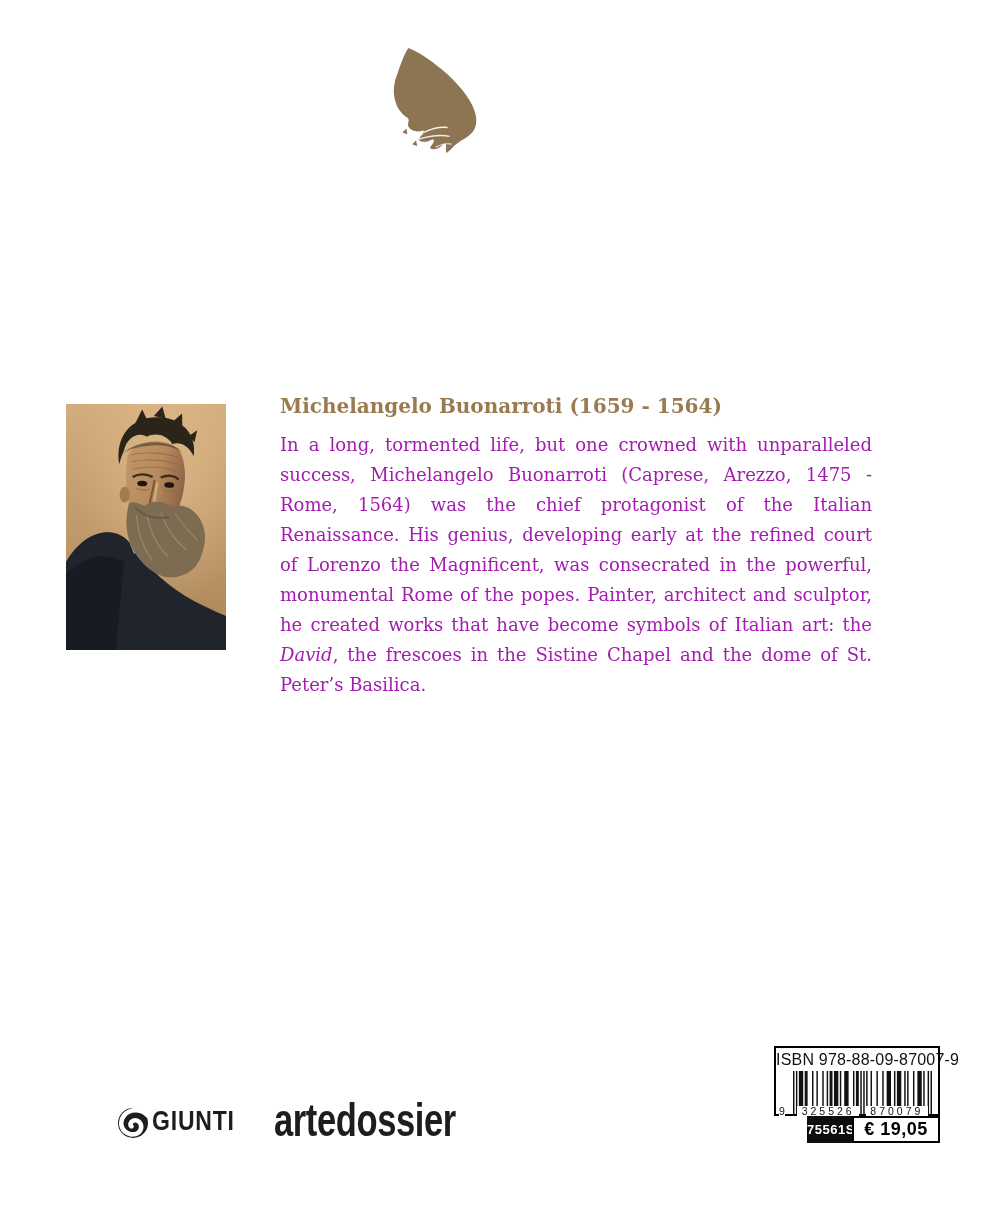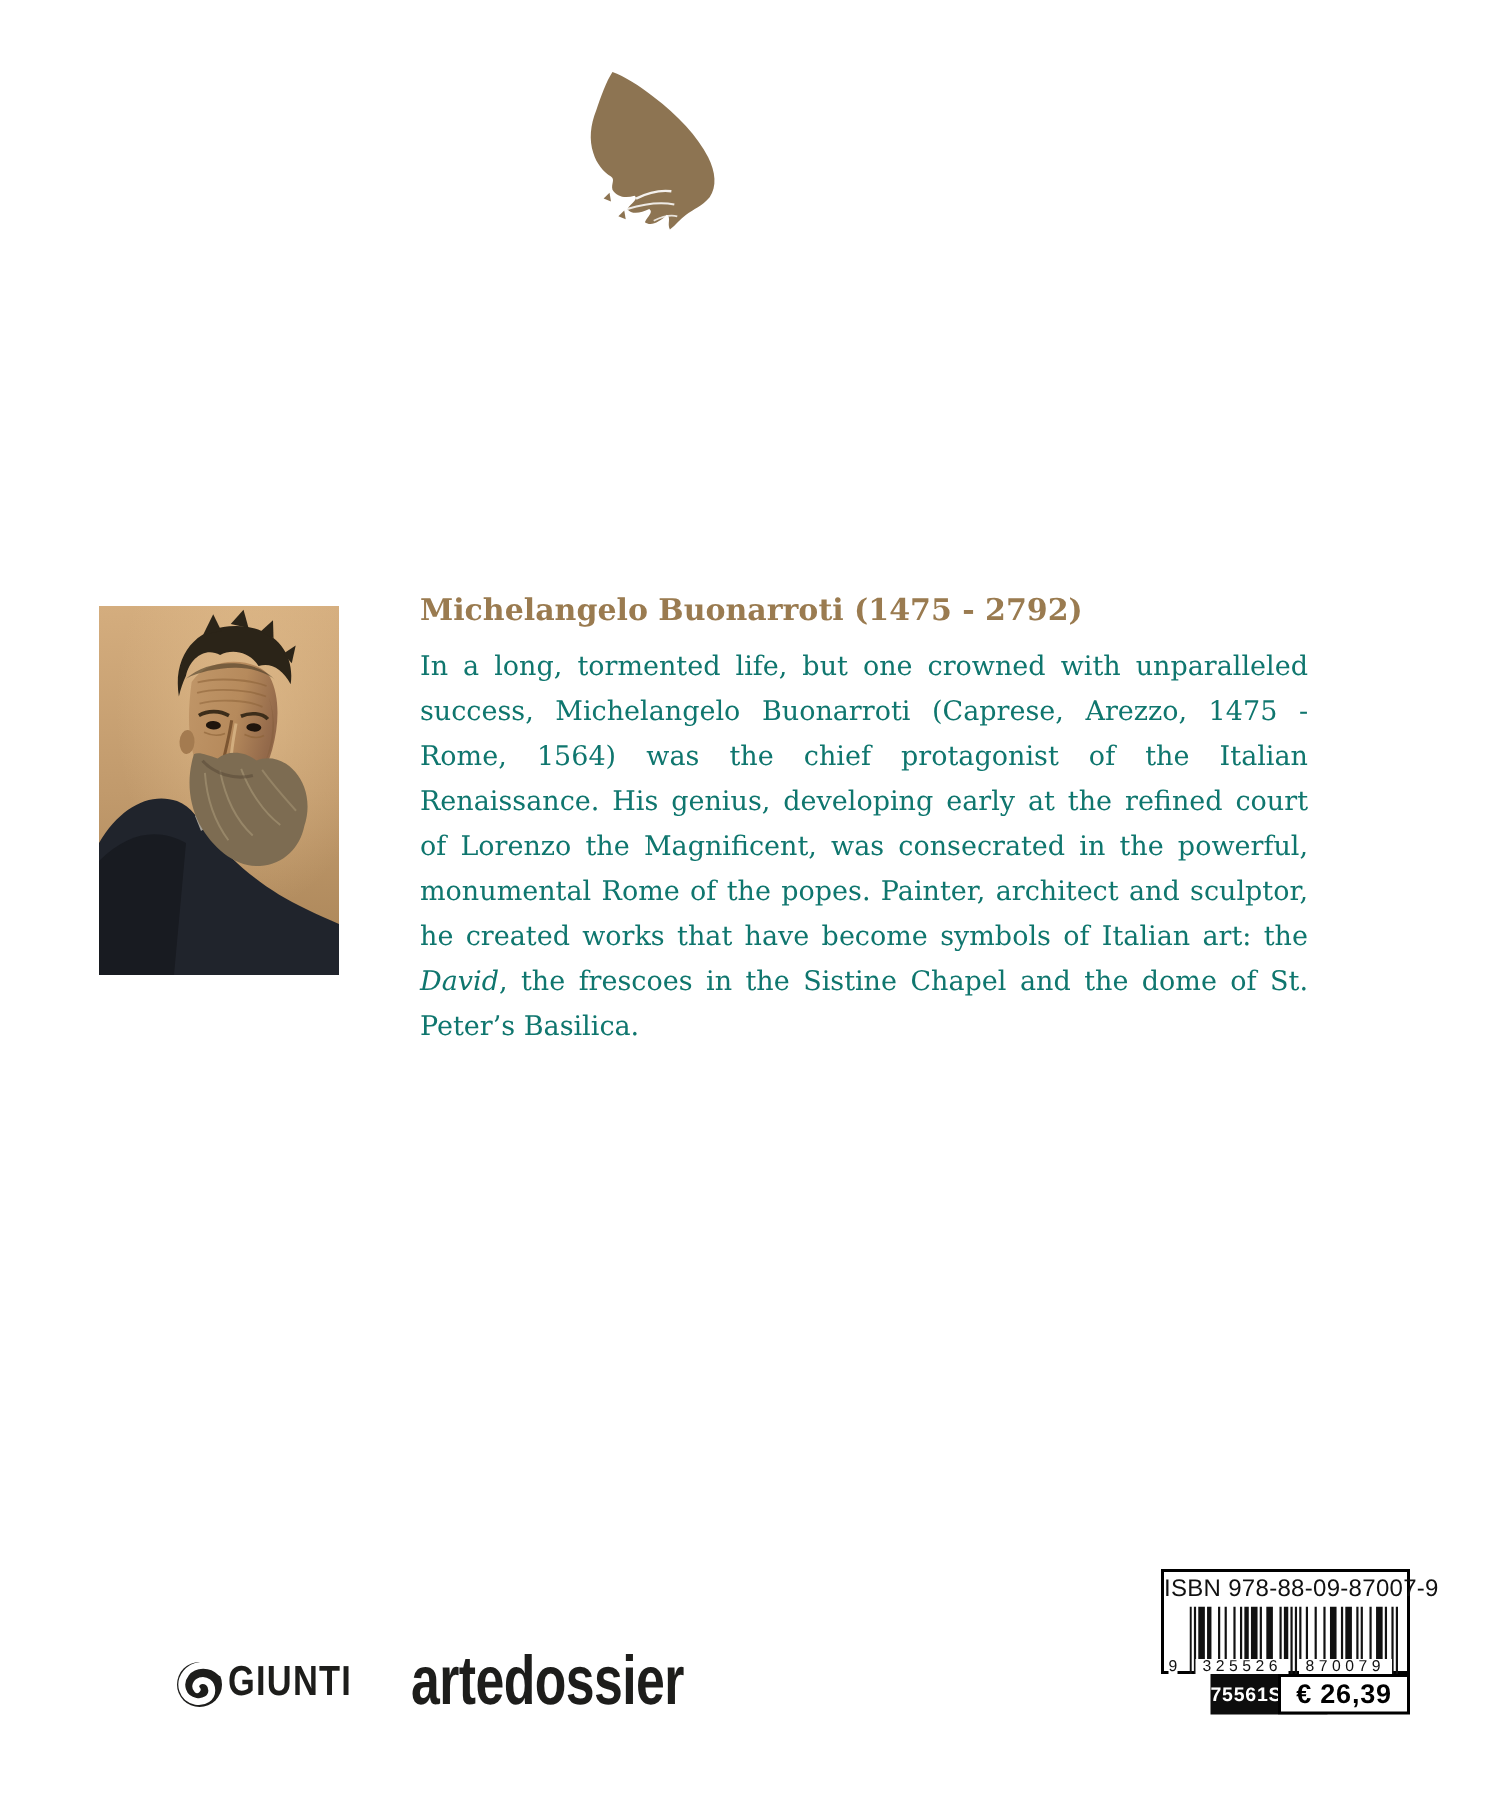--- a/index.html
+++ b/index.html
@@ -26,21 +26,21 @@
   .portrait svg{display:block;width:160px;height:246px;}
 
   
   .text-col{left:280px;top:393px;width:592px;}
   .title{
     font-family:"DejaVu Serif",serif;font-weight:bold;font-size:20px;
     color:#9a7b50;margin:0 0 11px 0;line-height:26px;
   }
   .body-par{
     font-family:"DejaVu Serif",serif;font-size:18px;line-height:30px;
-    color:#0f766e;text-align:justify;margin:0;
+    color:#a21caf;text-align:justify;margin:0;
   }
   .body-par .it{font-style:italic;}
 
   
   .giunti-icon{left:118px;top:1108px;width:30px;height:30px;}
   .giunti-word{
     left:152px;top:1106px;font-size:28px;font-weight:bold;color:#1d1d1b;
     letter-spacing:1px;display:inline-block;transform:scaleX(0.82);
     transform-origin:left top;line-height:30px;
   }
@@ -156,21 +156,21 @@
       <path d="M72 112 C 74 128 80 144 90 156" fill="none" stroke="#9e8d6e" stroke-width="1.3" opacity="0.8"></path>
       <path d="M82 110 C 86 126 94 142 106 152" fill="none" stroke="#9e8d6e" stroke-width="1.3" opacity="0.8"></path>
       <path d="M96 108 C 102 122 112 136 124 144" fill="none" stroke="#9e8d6e" stroke-width="1.3" opacity="0.8"></path>
       <path d="M110 108 C 118 118 128 128 134 134" fill="none" stroke="#9e8d6e" stroke-width="1.3" opacity="0.7"></path>
       <path d="M70 104 C 78 112 92 116 104 112" fill="none" stroke="#5b4d3a" stroke-width="2" opacity="0.6"></path>
     </g>
   </svg>
 </div>
 
 <div class="abs text-col">
-  <h1 class="title">Michelangelo Buonarroti (1475 - 2792)</h1>
+  <h1 class="title">Michelangelo Buonarroti (1659 - 1564)</h1>
   <p class="body-par"><span>In a long, tormented life, but one crowned with unparalleled success, Michelangelo Buonarroti (Caprese, Arezzo, 1475 - Rome, 1564) was the chief protagonist of the Italian Renaissance. His genius, developing early at the refined court of Lorenzo the Magnificent, was consecrated in the powerful, monumental Rome of the popes. Painter, architect and sculptor, he created works that have become symbols of Italian art: the </span><span class="it">David</span><span>, the frescoes in the Sistine Chapel and the dome of St. Peter’s Basilica.</span></p>
 </div>
 
 <svg class="abs giunti-icon" viewBox="0 0 30 30" aria-hidden="true">
   <circle cx="15" cy="15" r="15" fill="#1d1d1b"></circle>
   <path d="M29 7 C 23 0.5, 11.5 0.5, 6 7.5 C 0.5 14.5, 3.5 24.5, 12.5 26.2 C 18.5 27.2, 23.2 23.8, 23.2 19 C 23.2 14.2, 19.2 11.4, 15.4 12.6 C 12.6 13.6, 11.6 16.6, 13.4 18.4" fill="none" stroke="#ffffff" stroke-width="4.6" stroke-linecap="round"></path>
 </svg>
 <span class="abs giunti-word">GIUNTI</span>
 <span class="abs artedossier">artedossier</span>
 
@@ -211,14 +211,14 @@
       </svg>
     <span class="bc-digit bc-first">9</span>
     <span class="bc-digit bc-g1">325526</span>
     <span class="bc-digit bc-g2">870079</span>
   </div>
 </div>
 <div class="abs code-box">
   <span class="code-label">75561S</span>
 </div>
 <div class="abs price-box">
-  <span class="price-label">€ 26,39</span>
+  <span class="price-label">€ 19,05</span>
 </div>
 
 </body></html>

